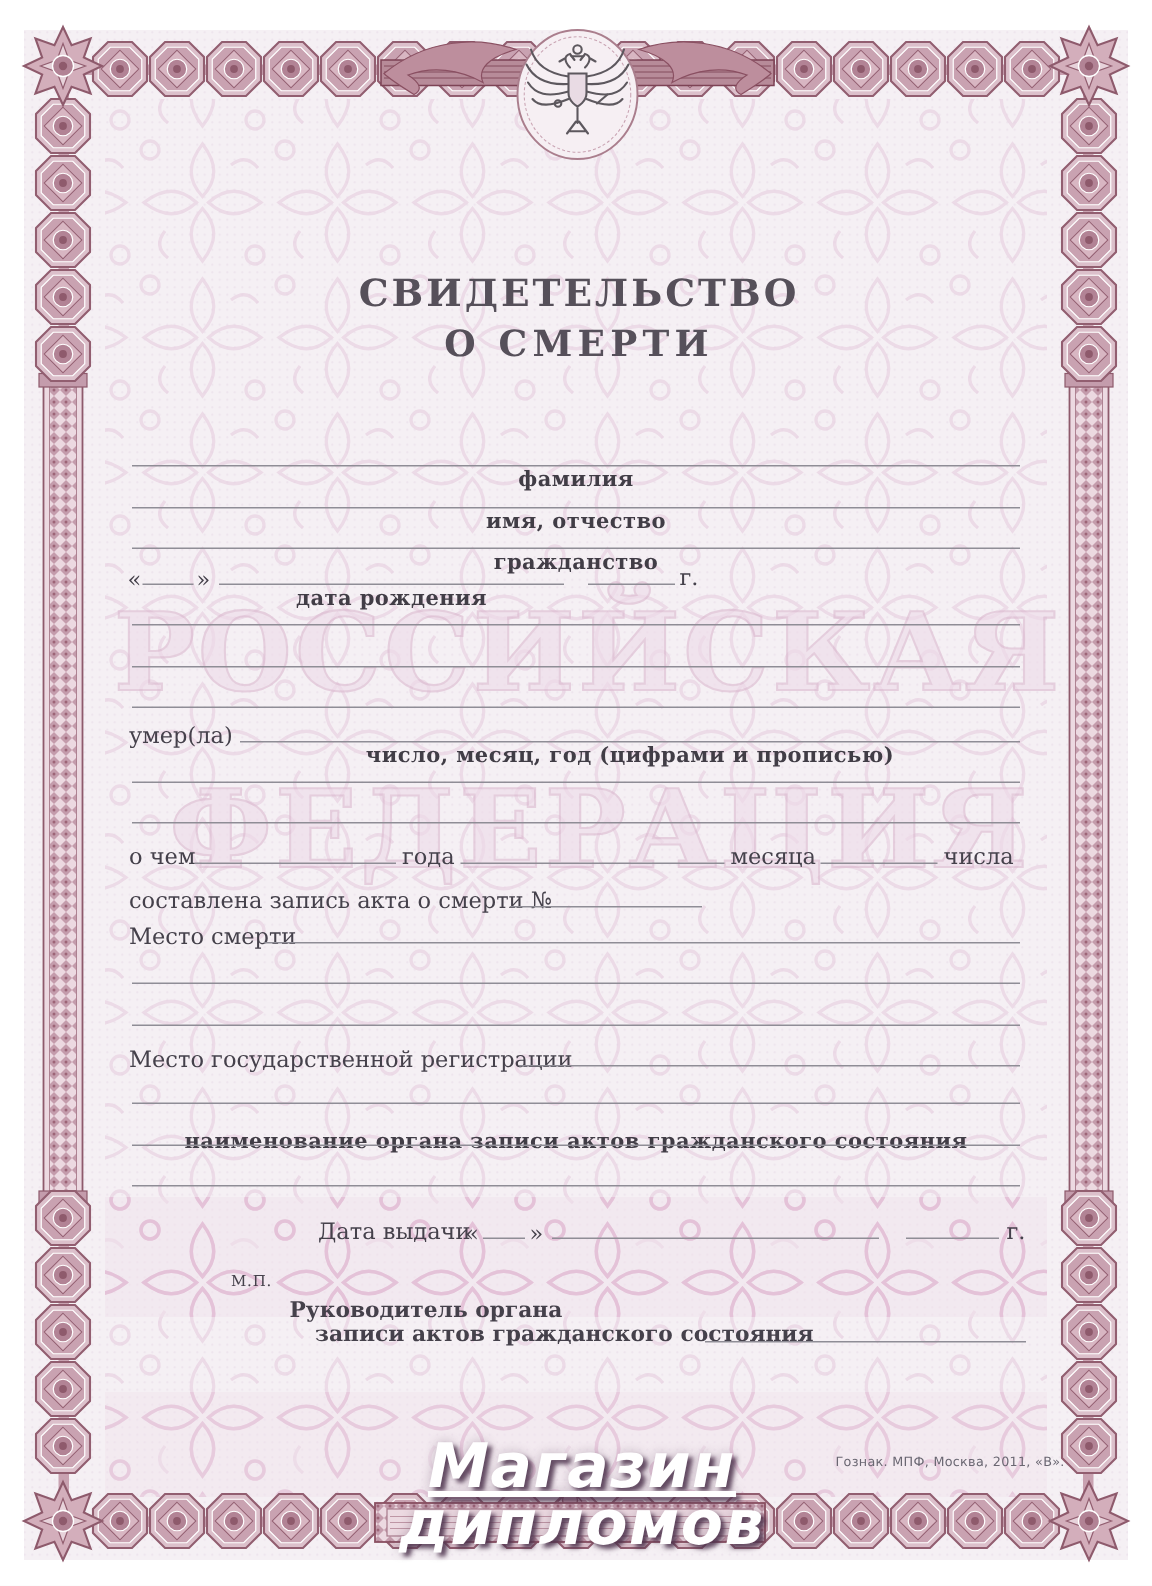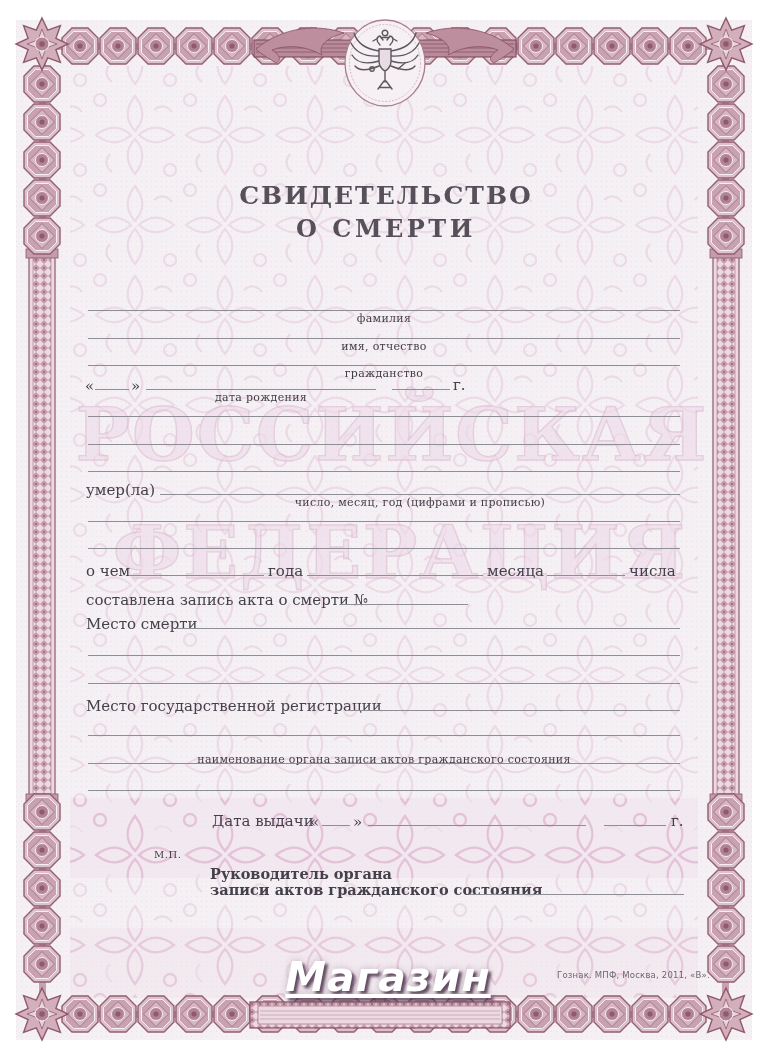--- a/index.html
+++ b/index.html
@@ -5,21 +5,21 @@
   html,body{margin:0;padding:0;background:#ffffff;}
   .page{position:relative;width:768px;height:1057px;background:#ffffff;overflow:hidden;
         font-family:"DejaVu Serif", serif;}
   .bg{position:absolute;left:0;top:0;width:768px;height:1057px;}
   .content{position:absolute;left:0;top:0;width:768px;height:1057px;}
   .t{position:absolute;color:#45414b;}
   .title{width:596px;left:88px;text-align:center;font-weight:bold;color:#56505a;}
   .title1{top:181px;font-size:25px;letter-spacing:2px;}
   .title2{top:214px;font-size:24px;letter-spacing:3.5px;}
   .ft{font-size:15px;line-height:1.1;}
-  .lbl{font-size:11px;font-weight:400;color:#413d46;text-align:center;letter-spacing:.3px;line-height:1;}
+  .lbl{font-size:14px;font-weight:700;color:#413d46;text-align:center;letter-spacing:.3px;line-height:1;}
   .ln{position:absolute;height:0;border-top:1px solid #8f8d96;}
   .q{font-size:15px;}
   .mp{font-size:10px;letter-spacing:.5px;color:#45414b;}
   .sig{font-size:14.5px;font-weight:600;color:#45414b;line-height:1.1;}
   .imprint{font-family:"DejaVu Sans", sans-serif;font-size:8.5px;color:#6a6772;letter-spacing:.2px;text-align:right;}
   .wm{position:absolute;left:88px;width:600px;text-align:center;
       font-family:"DejaVu Sans", sans-serif;font-weight:bold;font-style:italic;
       color:#ffffff;font-size:41px;letter-spacing:1px;line-height:1;
       text-shadow:3px 3px 3px rgba(78,52,78,.85), 0 0 7px rgba(78,52,78,.3);}
   .wm1{top:957px;text-decoration:underline;}
@@ -271,21 +271,22 @@
 
     <div class="t ft" style="left:212px;top:813px;">Дата выдачи</div>
     <div class="t q" style="left:310px;top:813px;">«</div>
     <div class="ln" style="left:322px;top:825px;width:28px;"></div>
     <div class="t q" style="left:353px;top:813px;">»</div>
     <div class="ln" style="left:368px;top:825px;width:218px;"></div>
     <div class="ln" style="left:604px;top:825px;width:62px;"></div>
     <div class="t ft" style="left:671px;top:813px;">г.</div>
 
     <div class="t mp" style="left:154px;top:849px;">М.П.</div>
-    <div class="t sig" style="left:210px;top:866px;">Руководитель органа</div>
+    <div class="t sig" style="left:193px;top:866px;">Руководитель органа</div>
     <div class="t sig" style="left:210px;top:882px;">записи актов гражданского состояния</div>
     <div class="ln" style="left:470px;top:894px;width:214px;"></div>
 
     <div class="t imprint" style="left:557px;top:970px;">Гознак. МПФ, Москва, 2011, «В».</div>
   </div>
 
   <div class="wm wm1">Магазин</div>
+  <div class="wm wm2">дипломов</div>
 </div>
 
 </body></html>

